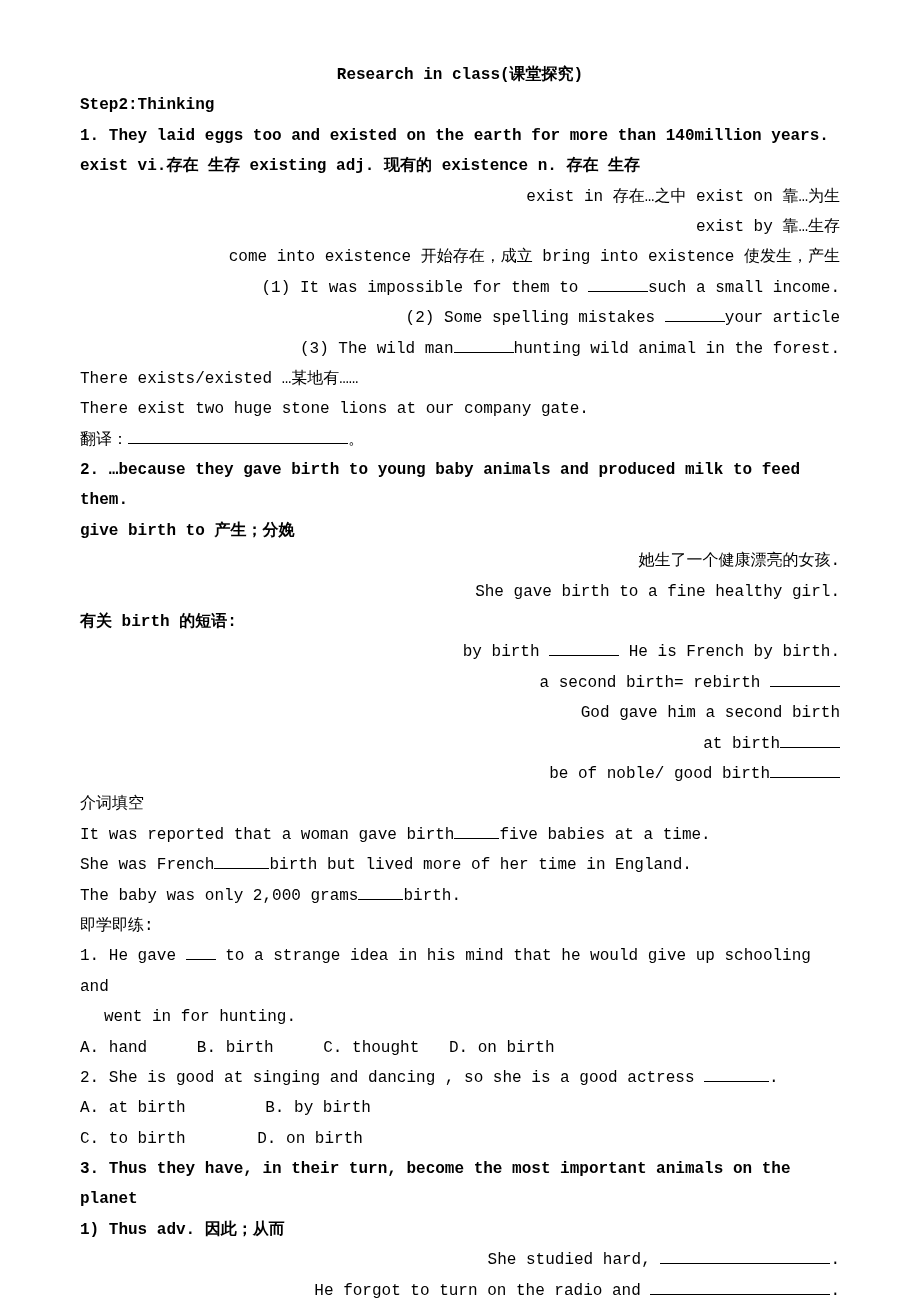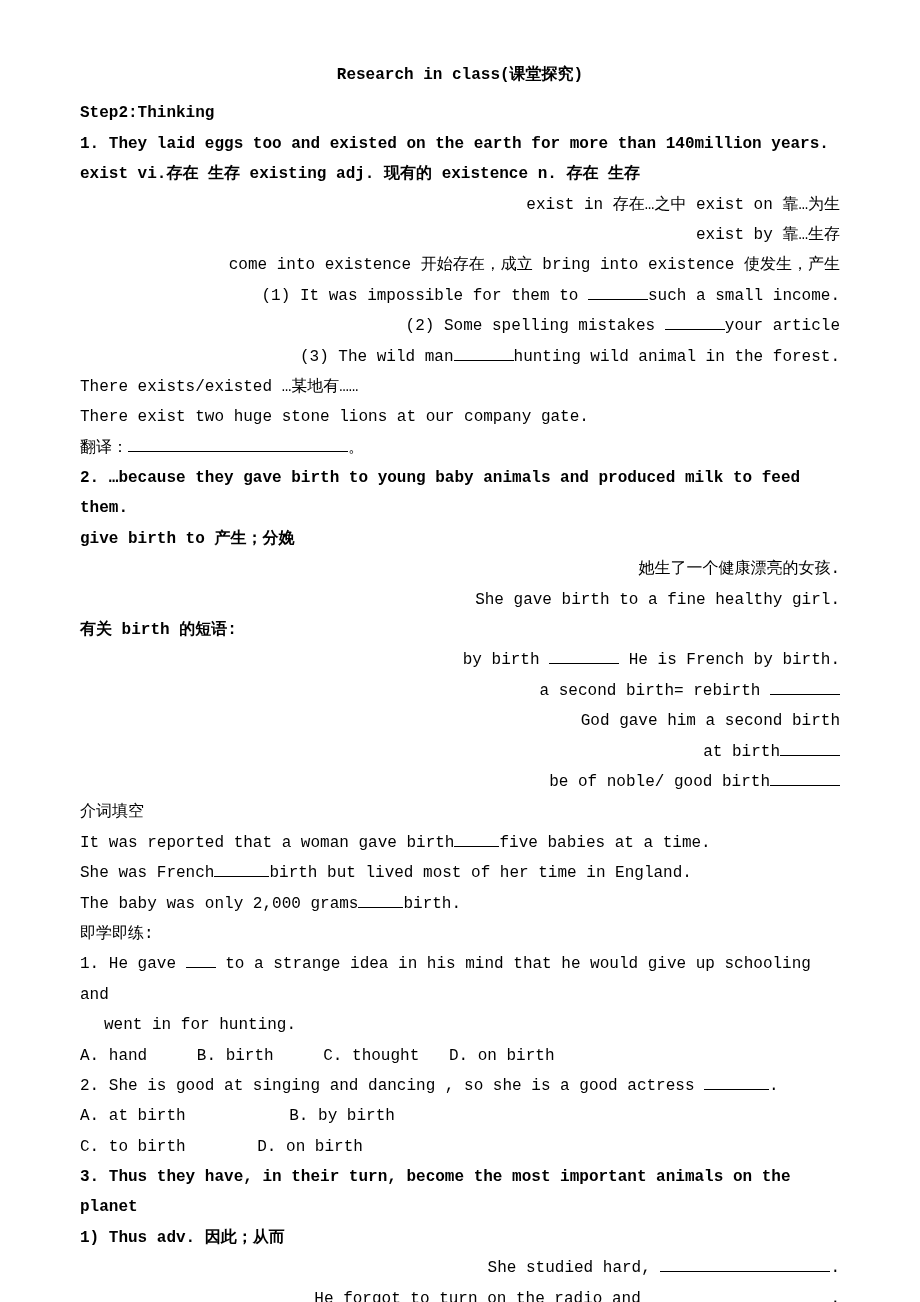--- a/index.html
+++ b/index.html
@@ -10,21 +10,20 @@
       margin: 0;
       color: #000;
       background: #fff;
       width: 920px;
       box-sizing: border-box;
     }
     .title {
       text-align: center;
       font-weight: bold;
       font-family: "Courier New", monospace;
-      margin-bottom: 8px;
     }
     .bold {
       font-weight: bold;
     }
     .mono {
       font-family: "Courier New", monospace;
     }
     .indent1 {
       padding-left: 2em;
       text-align: right;
@@ -95,42 +94,42 @@
 </div>
 <div class="line indent1 mono">
   <span>be of noble/ good birth</span><span class="blank-line" style="min-width:70px"></span>
 </div>
 
 <div class="line mono">介词填空</div>
 <div class="line mono">
   <span>It was reported that a woman gave birth</span><span class="blank-line" style="min-width:45px"></span><span>five babies at a time.</span>
 </div>
 <div class="line mono">
-  <span>She was French</span><span class="blank-line" style="min-width:55px"></span><span>birth but lived most of her time in England.</span>
+  <span>She was French</span><span class="blank-line" style="min-width:55px"></span><span>birth but lived more of her time in England.</span>
 </div>
 <div class="line mono">
   <span>The baby was only 2,000 grams</span><span class="blank-line" style="min-width:45px"></span><span>birth.</span>
 </div>
 
 <div class="line mono">即学即练:</div>
 <div class="line mono">
   <span>1. He gave </span><span class="blank-line" style="min-width:30px"></span><span> to a strange idea in his mind that he would give up schooling and</span>
 </div>
 <div class="line mono" style="padding-left:1.5em">went in for hunting.</div>
 <div class="line mono options">
   <span class="opt">A. hand</span>
   <span class="opt">B. birth</span>
   <span class="opt" style="margin-right:20px">C. thought</span>
   <span class="opt">D. on birth</span>
 </div>
 <div class="line mono">
   <span>2. She is good at singing and dancing , so she is a good actress </span><span class="blank-line" style="min-width:65px"></span><span>.</span>
 </div>
 <div class="line mono options">
-  <span class="opt" style="margin-right:94px">A. at birth</span>
+  <span class="opt" style="margin-right:70px">A. at birth</span>
   <span class="opt">B. by birth</span>
 </div>
 <div class="line mono options">
   <span class="opt" style="margin-right:62px">C. to birth</span>
   <span class="opt">D. on birth</span>
 </div>
 
 <div class="line bold mono">3. Thus they have, in their turn, become the most important animals on the planet</div>
 <div class="line bold mono">1) Thus adv. 因此；从而</div>
 <div class="line indent1 mono">

